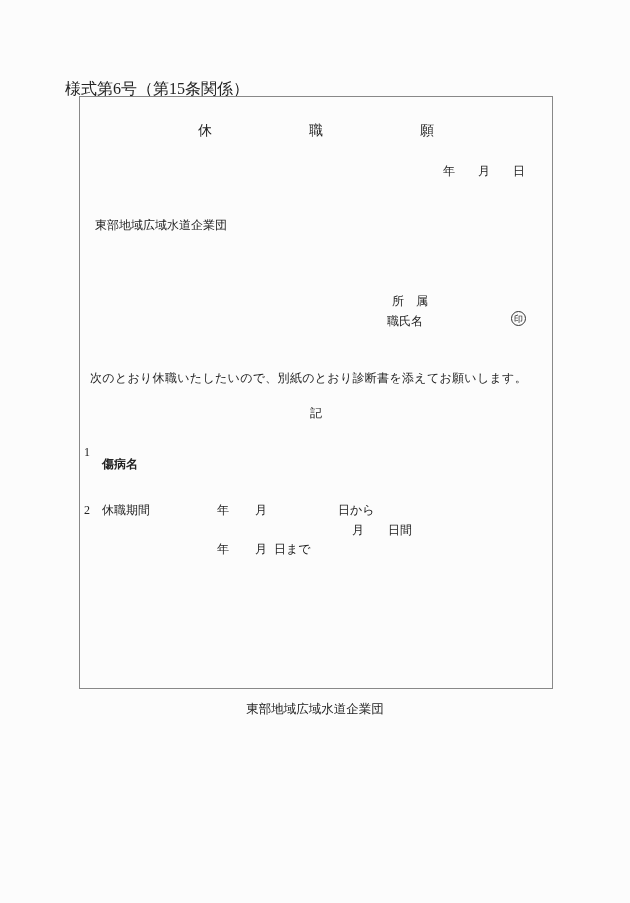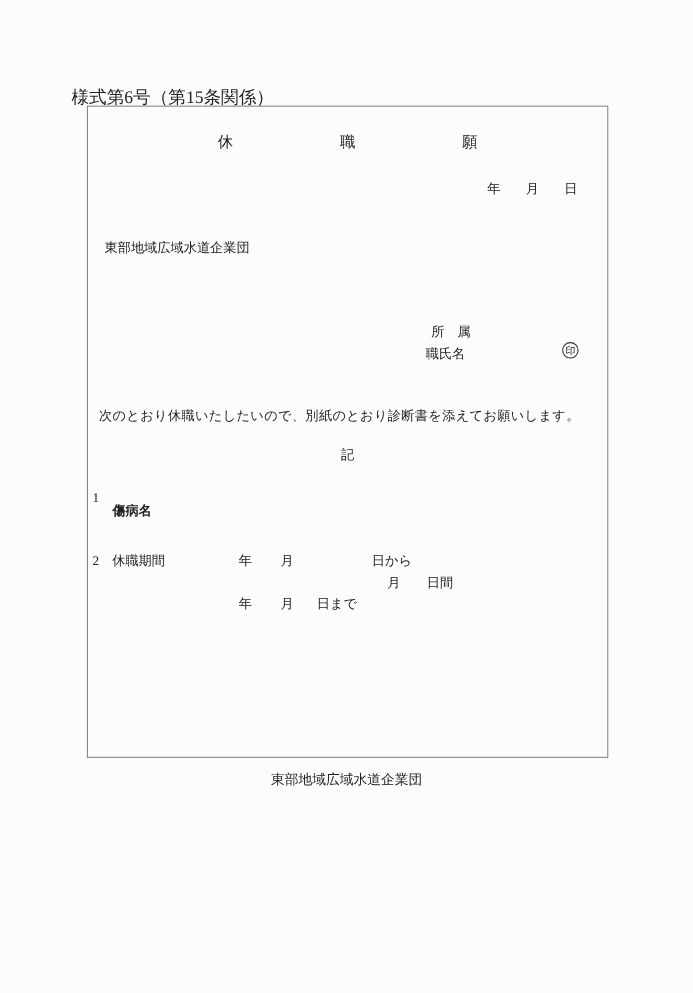--- a/index.html
+++ b/index.html
@@ -175,20 +175,20 @@
     </div>
 
     <div class="row">
       <span class="abs" style="left:272px; top:426px;">月</span>
       <span class="abs" style="left:308px; top:426px;">日間</span>
     </div>
 
     <div class="row">
       <span class="abs" style="left:137px; top:445px;">年</span>
       <span class="abs" style="left:175px; top:445px;">月</span>
-      <span class="abs" style="left:208px; top:445px;">日まで</span>
+      <span class="abs" style="left:194px; top:445px;">日まで</span>
     </div>
 
   </div>
 
   <div class="page-footer">東部地域広域水道企業団</div>
 
 </div>
 
 </body></html>

